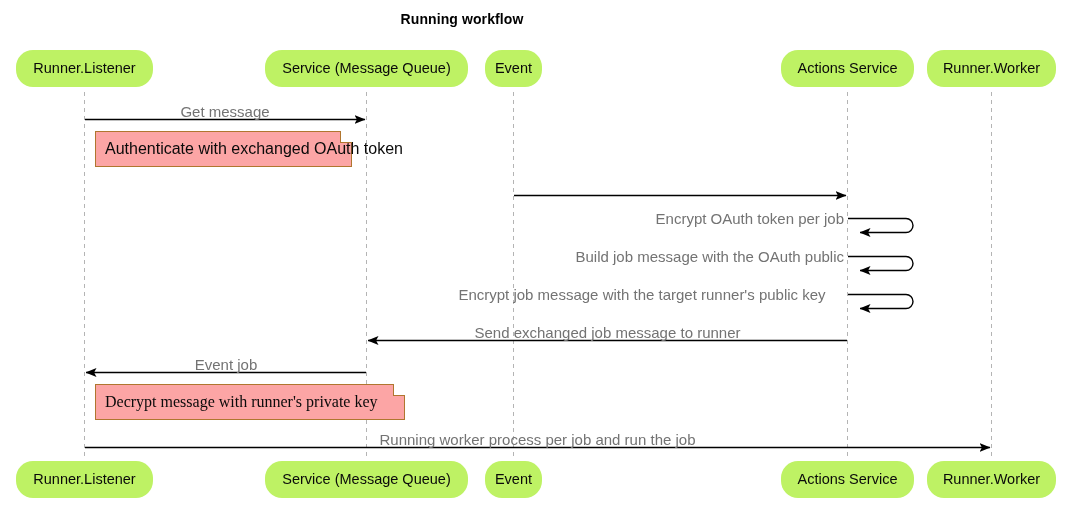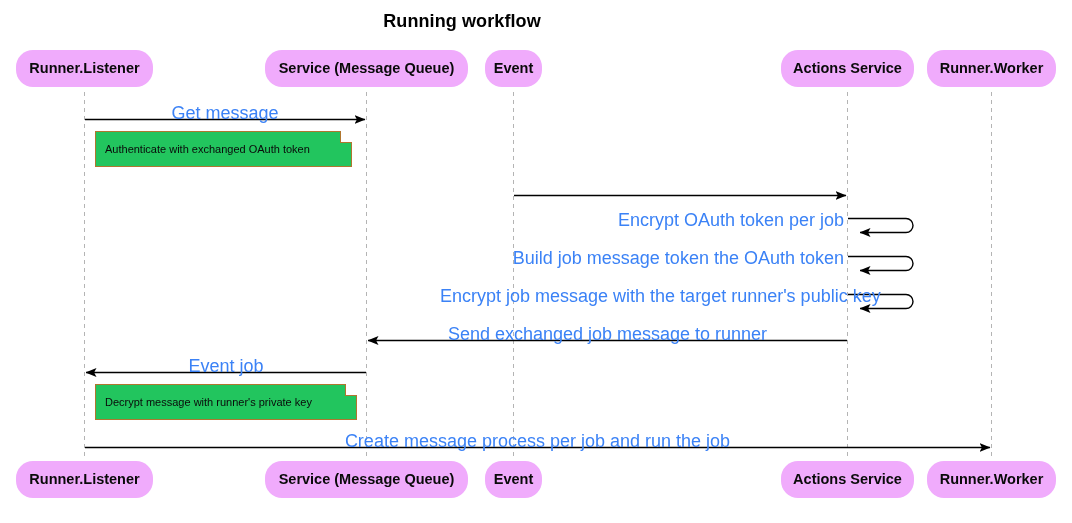--- a/index.html
+++ b/index.html
@@ -27,67 +27,66 @@
     top: 0;
     width: 1072px;
     height: 523px;
   }
   .diagram-title {
     position: absolute;
     left: 0;
     top: 11px;
     width: 924px;
     text-align: center;
-    font-size: 18px;
+    font-size: 14px;
     font-weight: bold;
     color: #000000;
     letter-spacing: 0.1px;
   }
   .participant {
     position: absolute;
     box-sizing: border-box;
-    background: #f0abfc;
+    background: #bef264;
     border-radius: 17px;
     display: flex;
     align-items: center;
     justify-content: center;
     font-size: 14.5px;
     color: #0a0a0a;
     white-space: nowrap;
     line-height: 1;
-    font-weight: bold;
   }
   .note {
     position: absolute;
     box-sizing: border-box;
-    background: #22c55e;
+    background: #fca5a5;
     border: 1px solid #b0762f;
-    font-size: 11px;
+    font-size: 16px;
     color: #0a0a0a;
     display: flex;
     align-items: center;
     padding-left: 9px;
     white-space: nowrap;
     line-height: 1;
   }
   .note .fold {
     position: absolute;
     right: -1px;
     top: -1px;
     width: 11px;
     height: 11px;
     background: #ffffff;
     border-left: 1px solid #b0762f;
     border-bottom: 1px solid #b0762f;
     transform-origin: top right;
   }
   .msg-label {
     position: absolute;
-    font-size: 18px;
-    color: #3b82f6;
+    font-size: 15px;
+    color: #737373;
     white-space: nowrap;
     line-height: 1;
   }
   .msg-label.center { text-align: center; }
   .msg-label.right  { text-align: right; }
 </style>
 </head>
 <body>
 
 <div id="diagram">
@@ -169,33 +168,33 @@
 
   <div class="participant" style="left:927px; top:461px; width:129px; height:37px;">
     <span>Runner.Worker</span>
   </div>
 
   <div class="msg-label center" style="left:85px; top:104px; width:280px;">Get message</div>
 
 
   <div class="msg-label right" style="left:500px; top:211px; width:344px;">Encrypt OAuth token per job</div>
 
-  <div class="msg-label right" style="left:500px; top:249px; width:344px;">Build job message token the OAuth token</div>
-
-  <div class="msg-label right" style="left:440px; top:287px; width:404px;">Encrypt job message with the target runner's public key</div>
+  <div class="msg-label right" style="left:500px; top:249px; width:344px;">Build job message with the OAuth public</div>
+
+  <div class="msg-label right" style="left:440px; top:287px; width:404px;text-align:center;">Encrypt job message with the target runner's public key</div>
 
   <div class="msg-label center" style="left:368px; top:325px; width:479px;">Send exchanged job message to runner</div>
 
   <div class="msg-label center" style="left:86px; top:357px; width:280px;">Event job</div>
 
-  <div class="msg-label center" style="left:85px; top:432px; width:905px;">Create message process per job and run the job</div>
+  <div class="msg-label center" style="left:85px; top:432px; width:905px;">Running worker process per job and run the job</div>
 
   <div class="note" style="left:95px; top:131px; width:257px; height:36px;">
     <span>Authenticate with exchanged OAuth token</span>
     <span class="fold"></span>
   </div>
 
-  <div class="note" style="left:95px; top:384px; width:262px; height:36px;">
+  <div class="note" style="left:95px; top:384px; width:310px; height:36px;font-family:Liberation Serif, serif;">
     <span>Decrypt message with runner's private key</span>
     <span class="fold"></span>
   </div>
 
 </div>
 
 </body></html>

